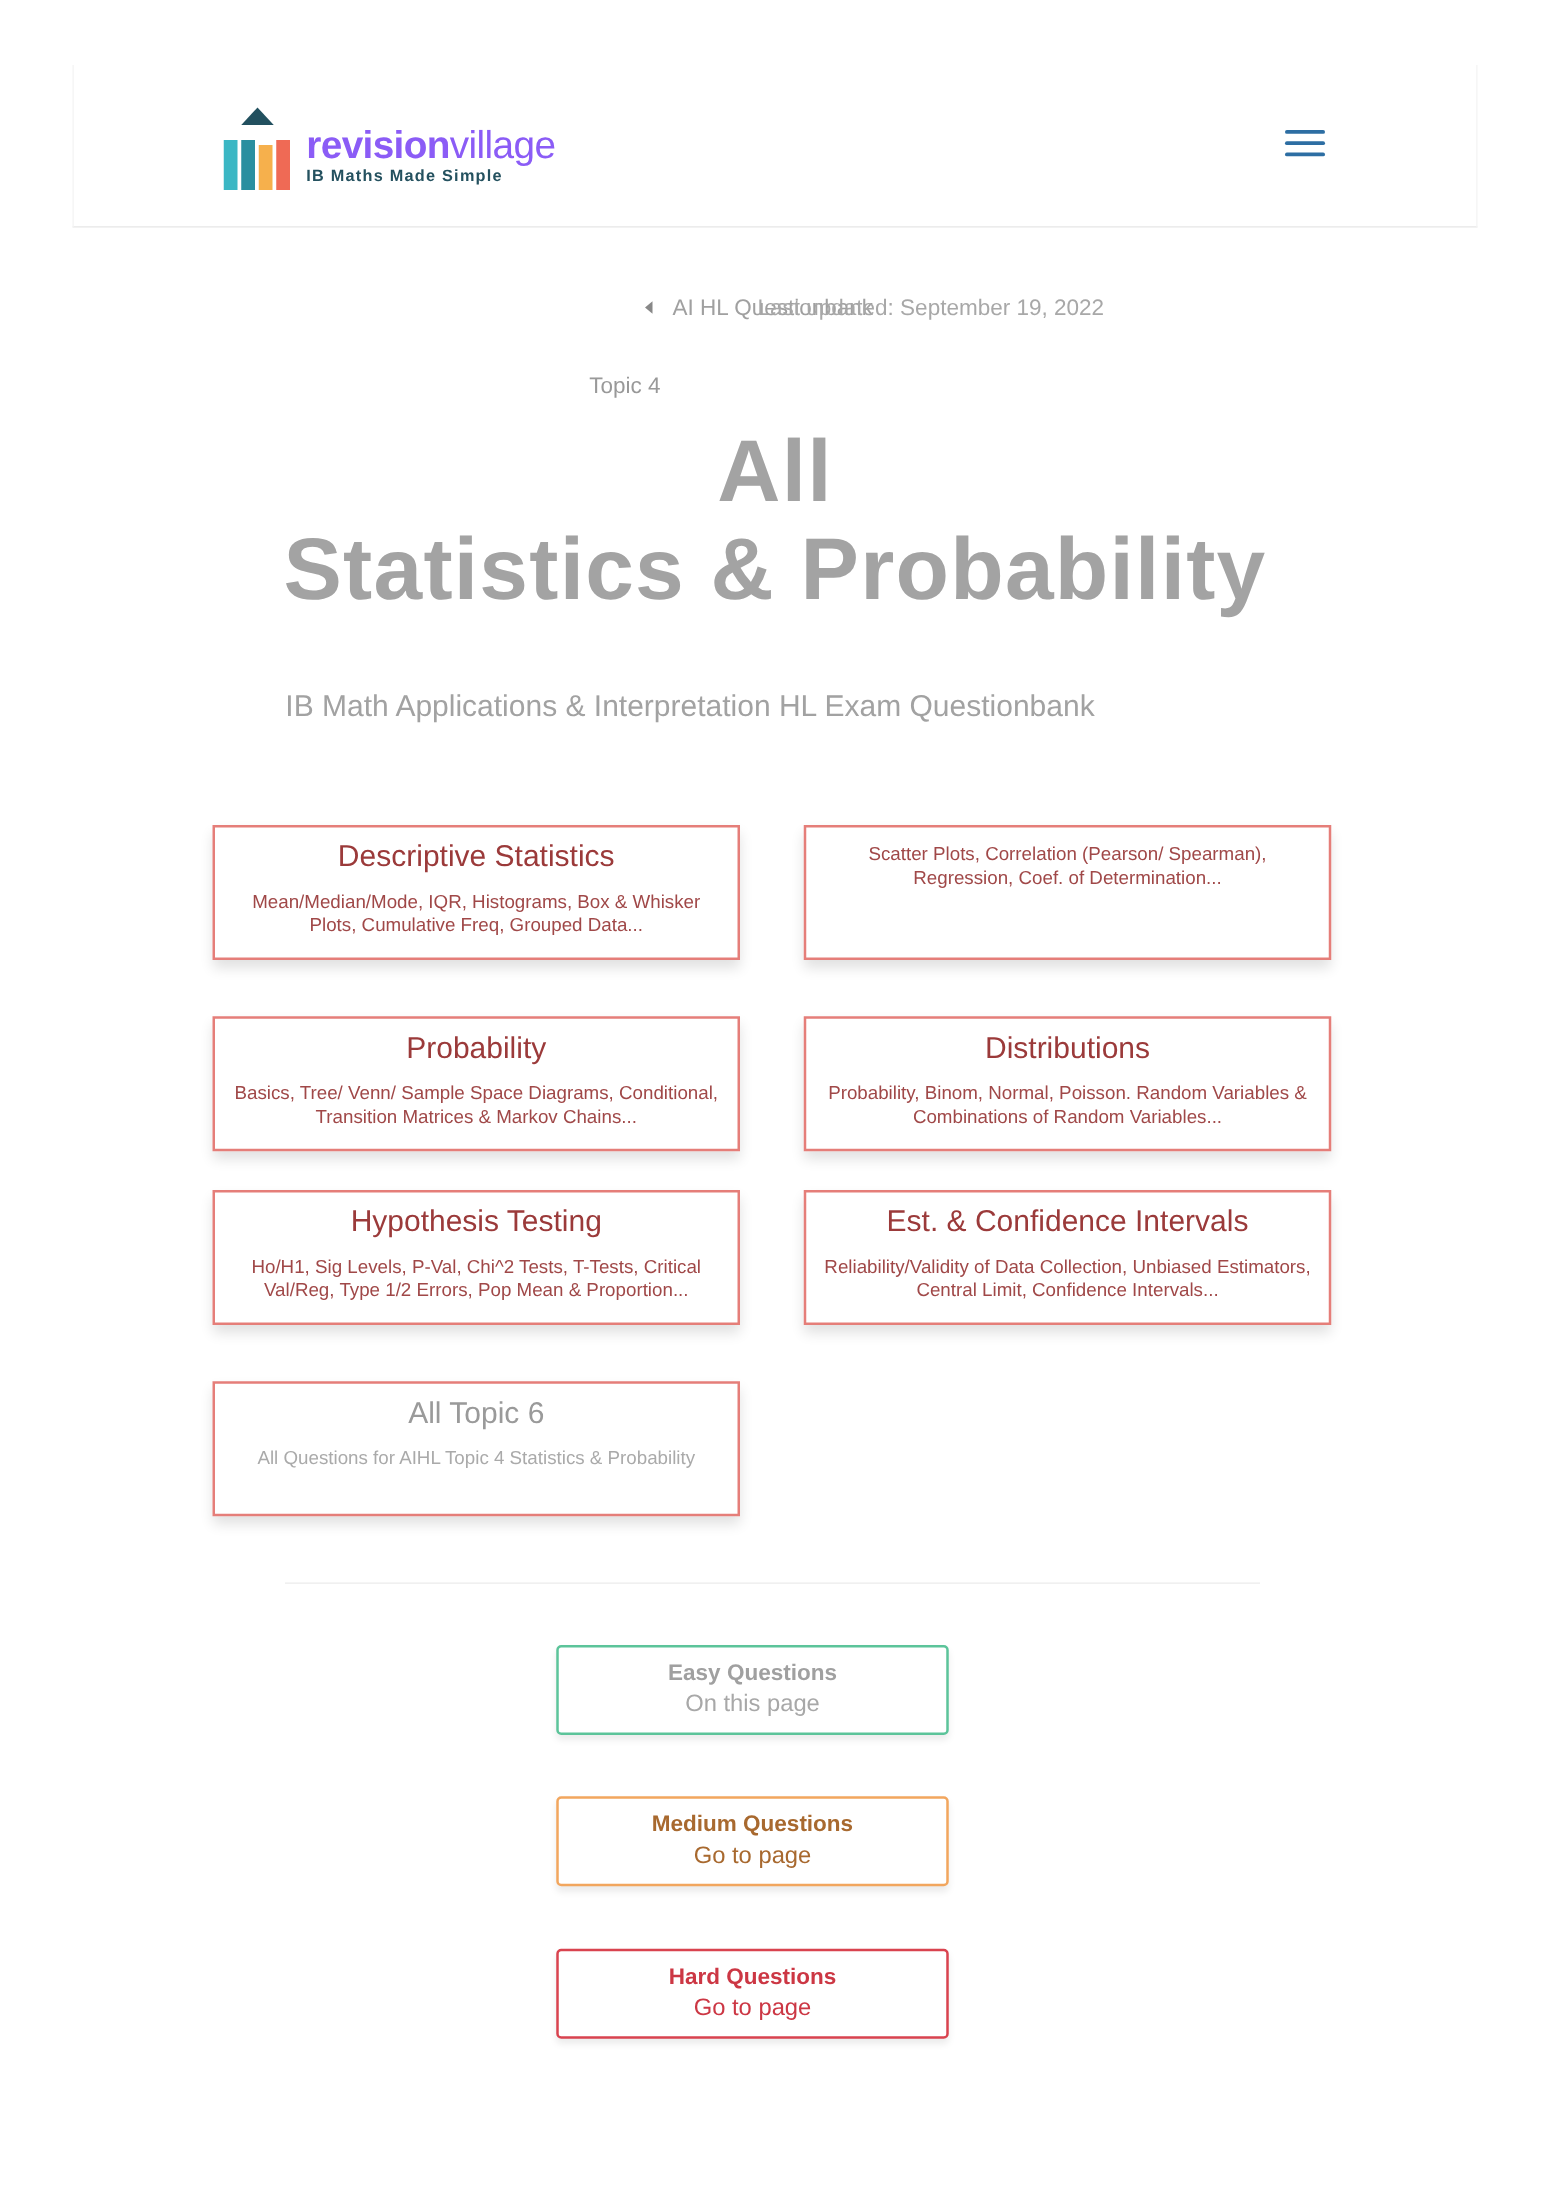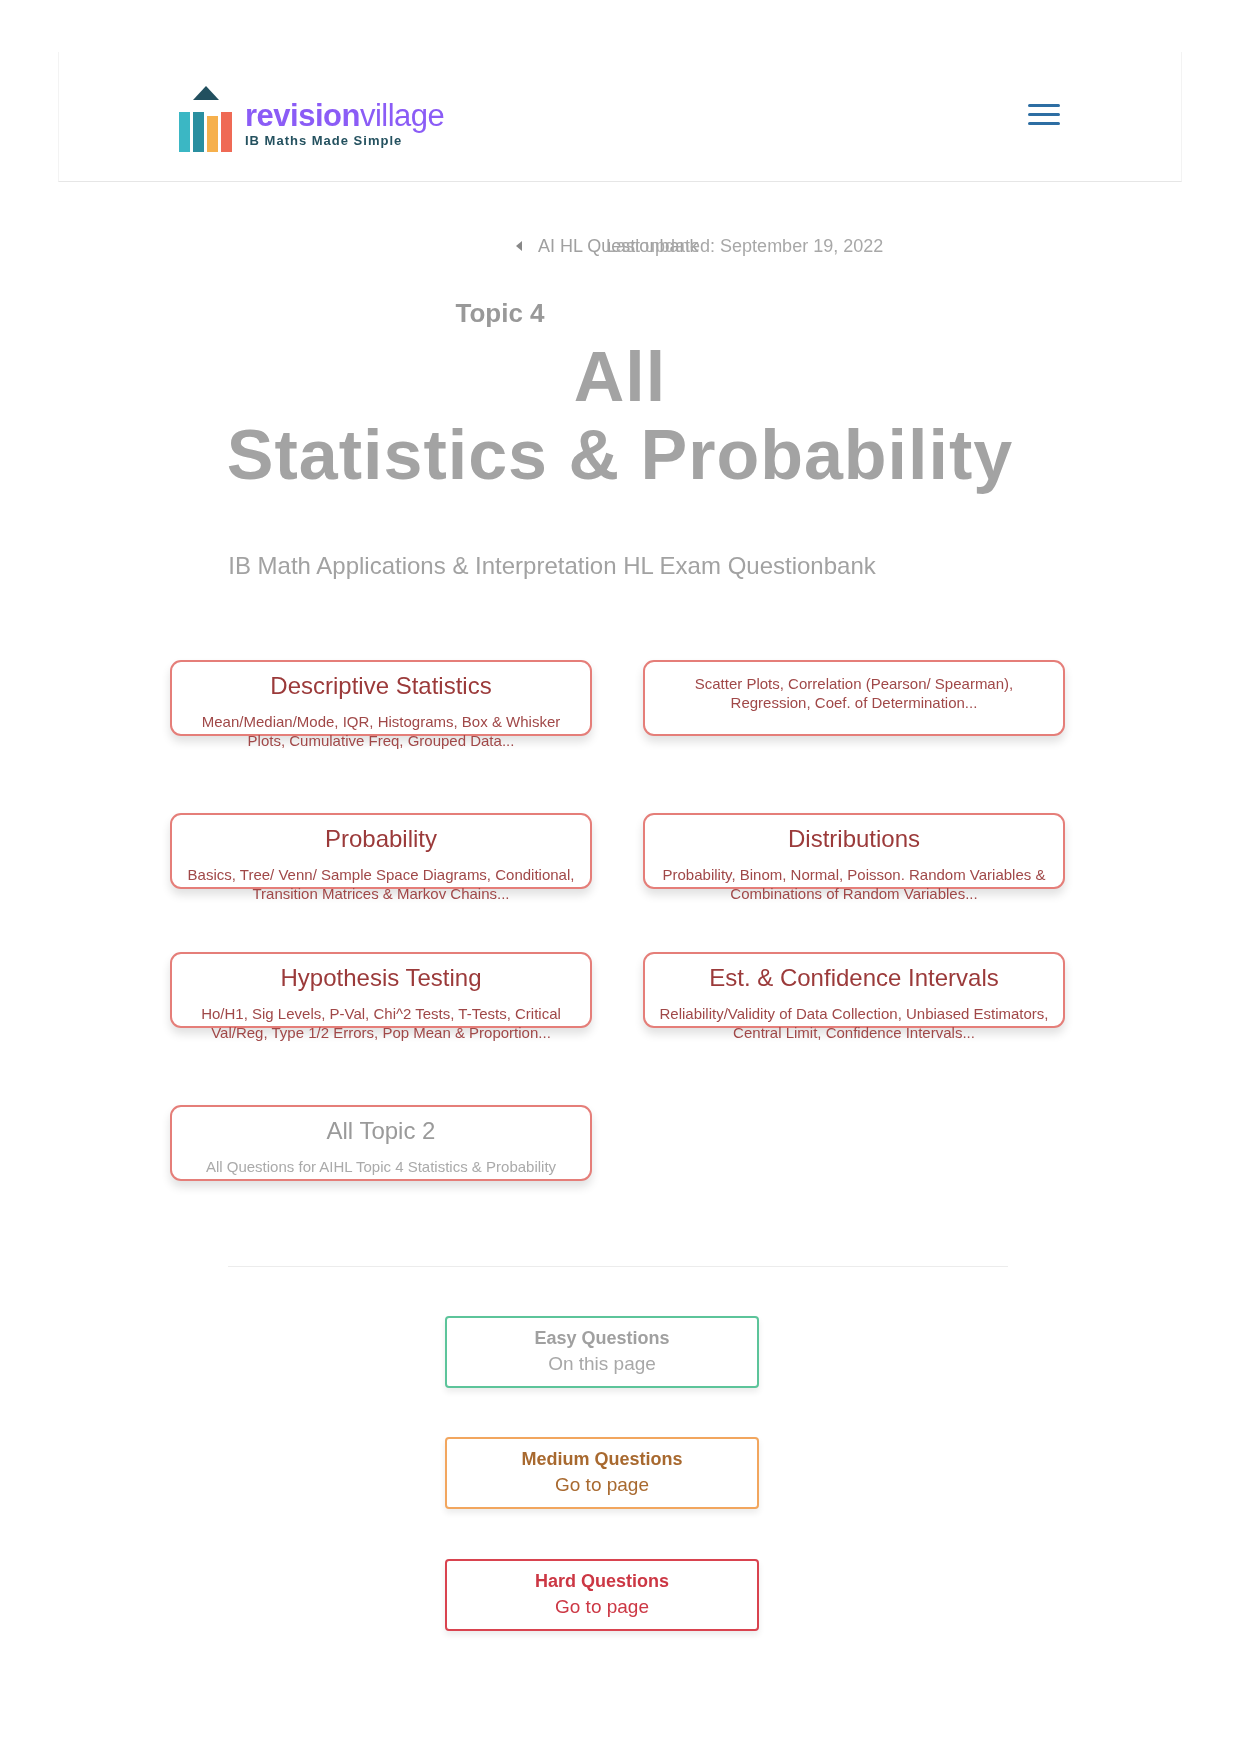--- a/index.html
+++ b/index.html
@@ -26,26 +26,26 @@
   .logo-tag { font-size: 13px; font-weight: bold; color: #24515f; letter-spacing: 1px; margin-top: 1px; }
 
   .menu-btn { position: absolute; left: 969px; top: 52px; width: 34px; height: 26px; cursor: pointer; }
   .menu-btn span { display: block; height: 3px; background: #2d6ea3; border-radius: 2px; margin-bottom: 6px; width: 32px; }
 
   .breadcrumb { position: absolute; left: 516px; top: 236px; height: 22px; font-size: 18px; color: #999; white-space: nowrap; }
   .bc-arrow { position: absolute; left: 0; top: 5px; width: 0; height: 0; border-top: 5px solid transparent; border-bottom: 5px solid transparent; border-right: 6px solid #888; }
   .bc-link { position: absolute; left: 22px; top: 0; color: #a0a0a0; text-decoration: none; }
   .bc-updated { position: absolute; left: 90px; top: 0; color: #a8a8a8; }
 
-  .topic { position: absolute; left: 0; width: 1000px; top: 298px; text-align: center; font-size: 26px; color: #999; font-weight: bold; }
+  .topic { position: absolute; left: 0; width: 1000px; top: 298px; text-align: center; font-size: 18px; color: #999; }
   .title { position: absolute; left: 0; width: 1240px; top: 338px; text-align: center; font-size: 70px; font-weight: bold; color: #a3a3a3; line-height: 78px; letter-spacing: 1px; }
   .subtitle { position: absolute; left: 0; width: 1104px; top: 540px; text-align: center; font-size: 24px; color: #a2a2a2; margin-top: 12px; }
 
   .card {
-    position: absolute; width: 422px; height: 76px; border: 2px solid #e57e79; border-radius: 11px;
+    position: absolute; width: 422px; height: 108px; border: 2px solid #e57e79; border-radius: 0;
     background: #fff; box-shadow: 0 6px 10px rgba(0,0,0,0.12); text-align: center; cursor: pointer;
   }
   .card-title { font-size: 24px; color: #9b3a3a; margin-top: 10px; }
   .card-desc { font-size: 15px; color: #a04848; line-height: 19px; margin-top: 12px; padding: 0 10px; }
   .card.neutral .card-title { color: #9a9a9a; }
   .card.neutral .card-desc { color: #aaa; }
 
   .divider { position: absolute; left: 228px; top: 1266px; width: 780px; height: 1px; background: #ececec; }
 
   .diff-btn {
@@ -109,21 +109,21 @@
 </div>
 <div class="card" style="left:170px;top:952px;">
   <div class="card-title">Hypothesis Testing</div>
   <div class="card-desc">Ho/H1, Sig Levels, P-Val, Chi^2 Tests, T-Tests, Critical Val/Reg, Type 1/2 Errors, Pop Mean &amp; Proportion...</div>
 </div>
 <div class="card" style="left:643px;top:952px;">
   <div class="card-title">Est. &amp; Confidence Intervals</div>
   <div class="card-desc">Reliability/Validity of Data Collection, Unbiased Estimators, Central Limit, Confidence Intervals...</div>
 </div>
 <div class="card neutral" style="left:170px;top:1105px;">
-  <div class="card-title">All Topic 2</div>
+  <div class="card-title">All Topic 6</div>
   <div class="card-desc">All Questions for AIHL Topic 4 Statistics &amp; Probability</div>
 </div>
 
 <div class="divider"></div>
 
 <div class="diff-btn" style="top:1316px;border-color:#5cc49a;">
   <div class="diff-title" style="color:#a0a0a0;">Easy Questions</div>
   <div class="diff-sub" style="color:#a8a8a8;">On this page</div>
 </div>
 <div class="diff-btn" style="top:1437px;border-color:#f2a65e;">

